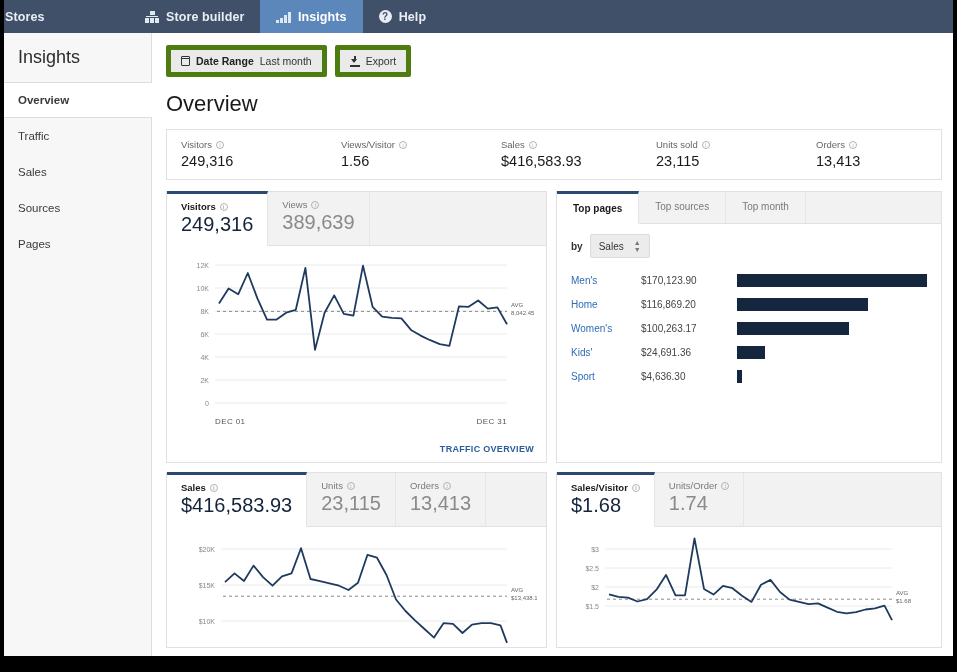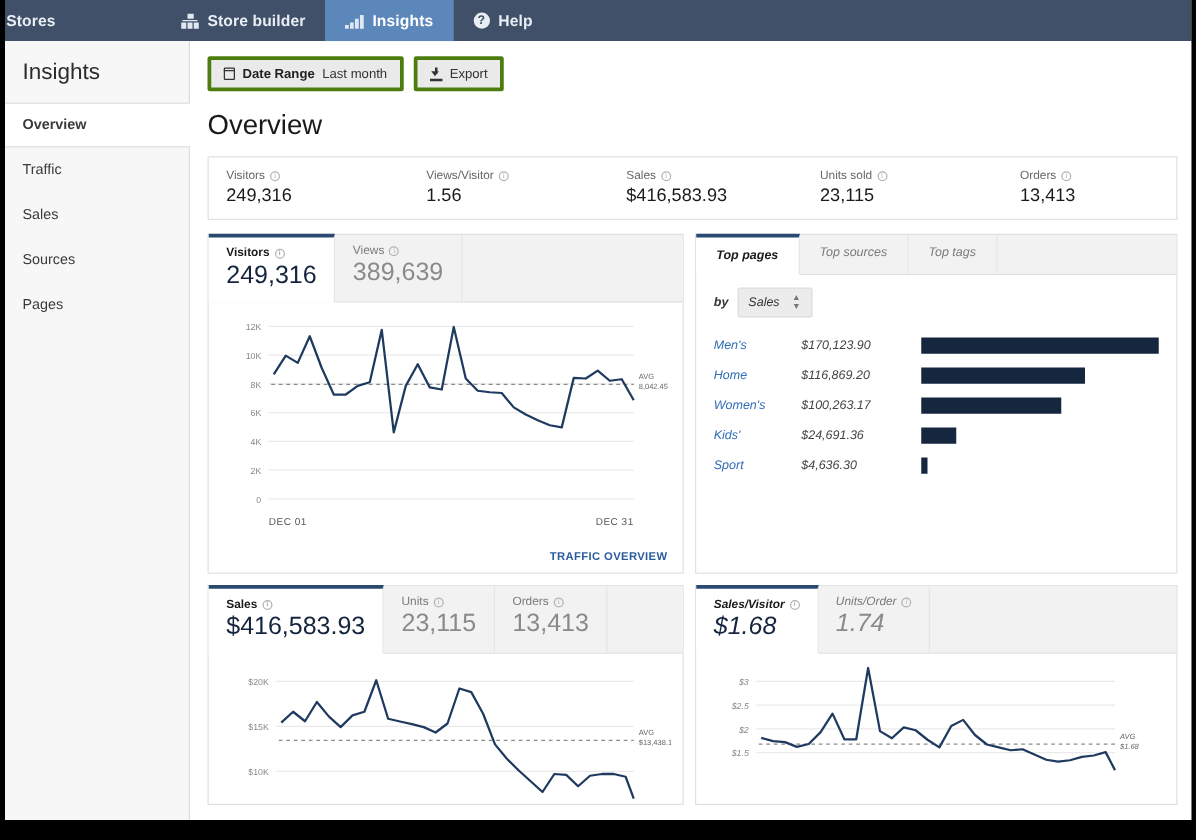--- a/index.html
+++ b/index.html
@@ -82,21 +82,21 @@
     font-weight: bold;
     margin-right: -1px;
   }
 
   
   #content { flex: 1; background: #ffffff; padding: 12px 14px 0 14px; position: relative; }
 
   .toolbar { display: flex; gap: 8px; margin-bottom: 14px; }
   .tbtn {
     display: flex; align-items: center; gap: 6px;
-    background: #eaeaea; border: 3px solid #4d7c0f; border-radius: 2px;
+    background: #eaeaea; border: 5px solid #4d7c0f; border-radius: 2px;
     padding: 5px 10px; font-size: 10.5px; color: #222;
   }
   .tbtn .lbl { font-weight: bold; }
   .tbtn .val { font-weight: normal; color: #333; }
   .cal-icon {
     width: 9px; height: 10px; border: 1.2px solid #333; border-radius: 1px;
     position: relative;
   }
   .cal-icon::before {
     content: ""; position: absolute; left: -1.2px; right: -1.2px; top: 1px;
@@ -141,21 +141,21 @@
     font-size: 6px; line-height: 7px; text-align: center;
     font-family: "Liberation Serif", serif; display:inline-block;
   }
 
   
   .grid { display: flex; gap: 9px; }
   .panel {
     background: #fff; border: 1px solid #e1e1e1;
     width: 381px; position: relative;
   }
-  .panel.right { width: 386px; font-style: italic; }
+  .panel.right { width: 386px; }
   .tabs { display: flex; background: #f2f2f2; border-bottom: 1px solid #e1e1e1; }
   .tab {
     padding: 7px 14px 9px 14px;
     border-right: 1px solid #e6e6e6;
     font-size: 9.5px; color: #7a7a7a;
     background: #f2f2f2;
   }
   .tab .tl { display: flex; align-items: center; gap: 4px; }
   .tab .tv { font-size: 20px; color: #8a8a8a; margin-top: 1px; font-weight: normal; }
   .tab.active {
@@ -373,21 +373,21 @@
 
         <div class="panel right">
           <div class="tabs simple">
             <div class="tab active">
               <span>Top pages</span>
             </div>
             <div class="tab">
               <span>Top sources</span>
             </div>
             <div class="tab">
-              <span>Top tags</span>
+              <span>Top month</span>
             </div>
           </div>
 
           <div class="byrow">
             <span class="by">by</span>
             <div class="select">
               <span>Sales</span>
               <span class="ar">▲<br>▼</span>
             </div>
           </div>

